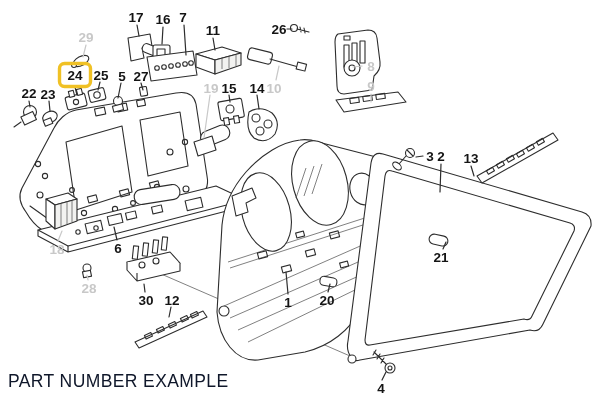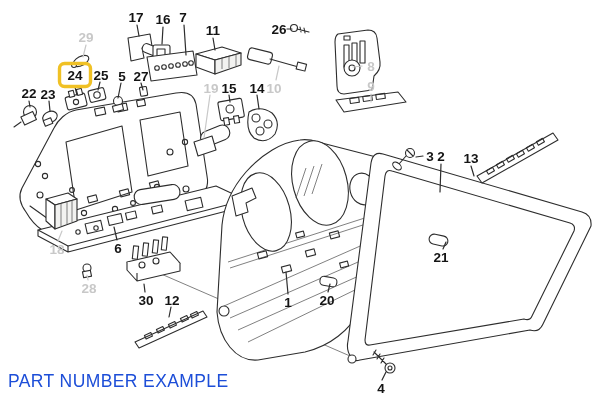--- a/index.html
+++ b/index.html
@@ -10,21 +10,21 @@
   svg{position:absolute;left:0;top:0;}
   .ln{stroke:#2d2d2d;stroke-width:1.1;fill:none;stroke-linejoin:round;stroke-linecap:round;}
   .fw{stroke:#2d2d2d;stroke-width:1.1;fill:#ffffff;stroke-linejoin:round;}
   .fg{stroke:#2d2d2d;stroke-width:1.1;fill:#f2f2f0;stroke-linejoin:round;}
   .thin{stroke:#4a4a4a;stroke-width:0.7;fill:none;}
   .part-num{font:700 13.5px "Liberation Sans",sans-serif;fill:#141414;}
   .part-num.dim{fill:#c8c8c8;}
   .leader{stroke-width:1.2;stroke-linecap:round;}
   .caption{
     position:absolute;left:8px;top:371px;
-    font-size:17.5px;letter-spacing:0.4px;color:#1d4ed8;text-align:right;
+    font-size:17.5px;letter-spacing:0.4px;color:#0f172a;text-align:right;
   }
 </style>
 </head>
 <body>
 
 <div class="stage">
   <svg width="600" height="400" viewBox="0 0 600 400">
 
     <g>
       <line class="thin" x1="152" y1="270" x2="350" y2="356"></line>

